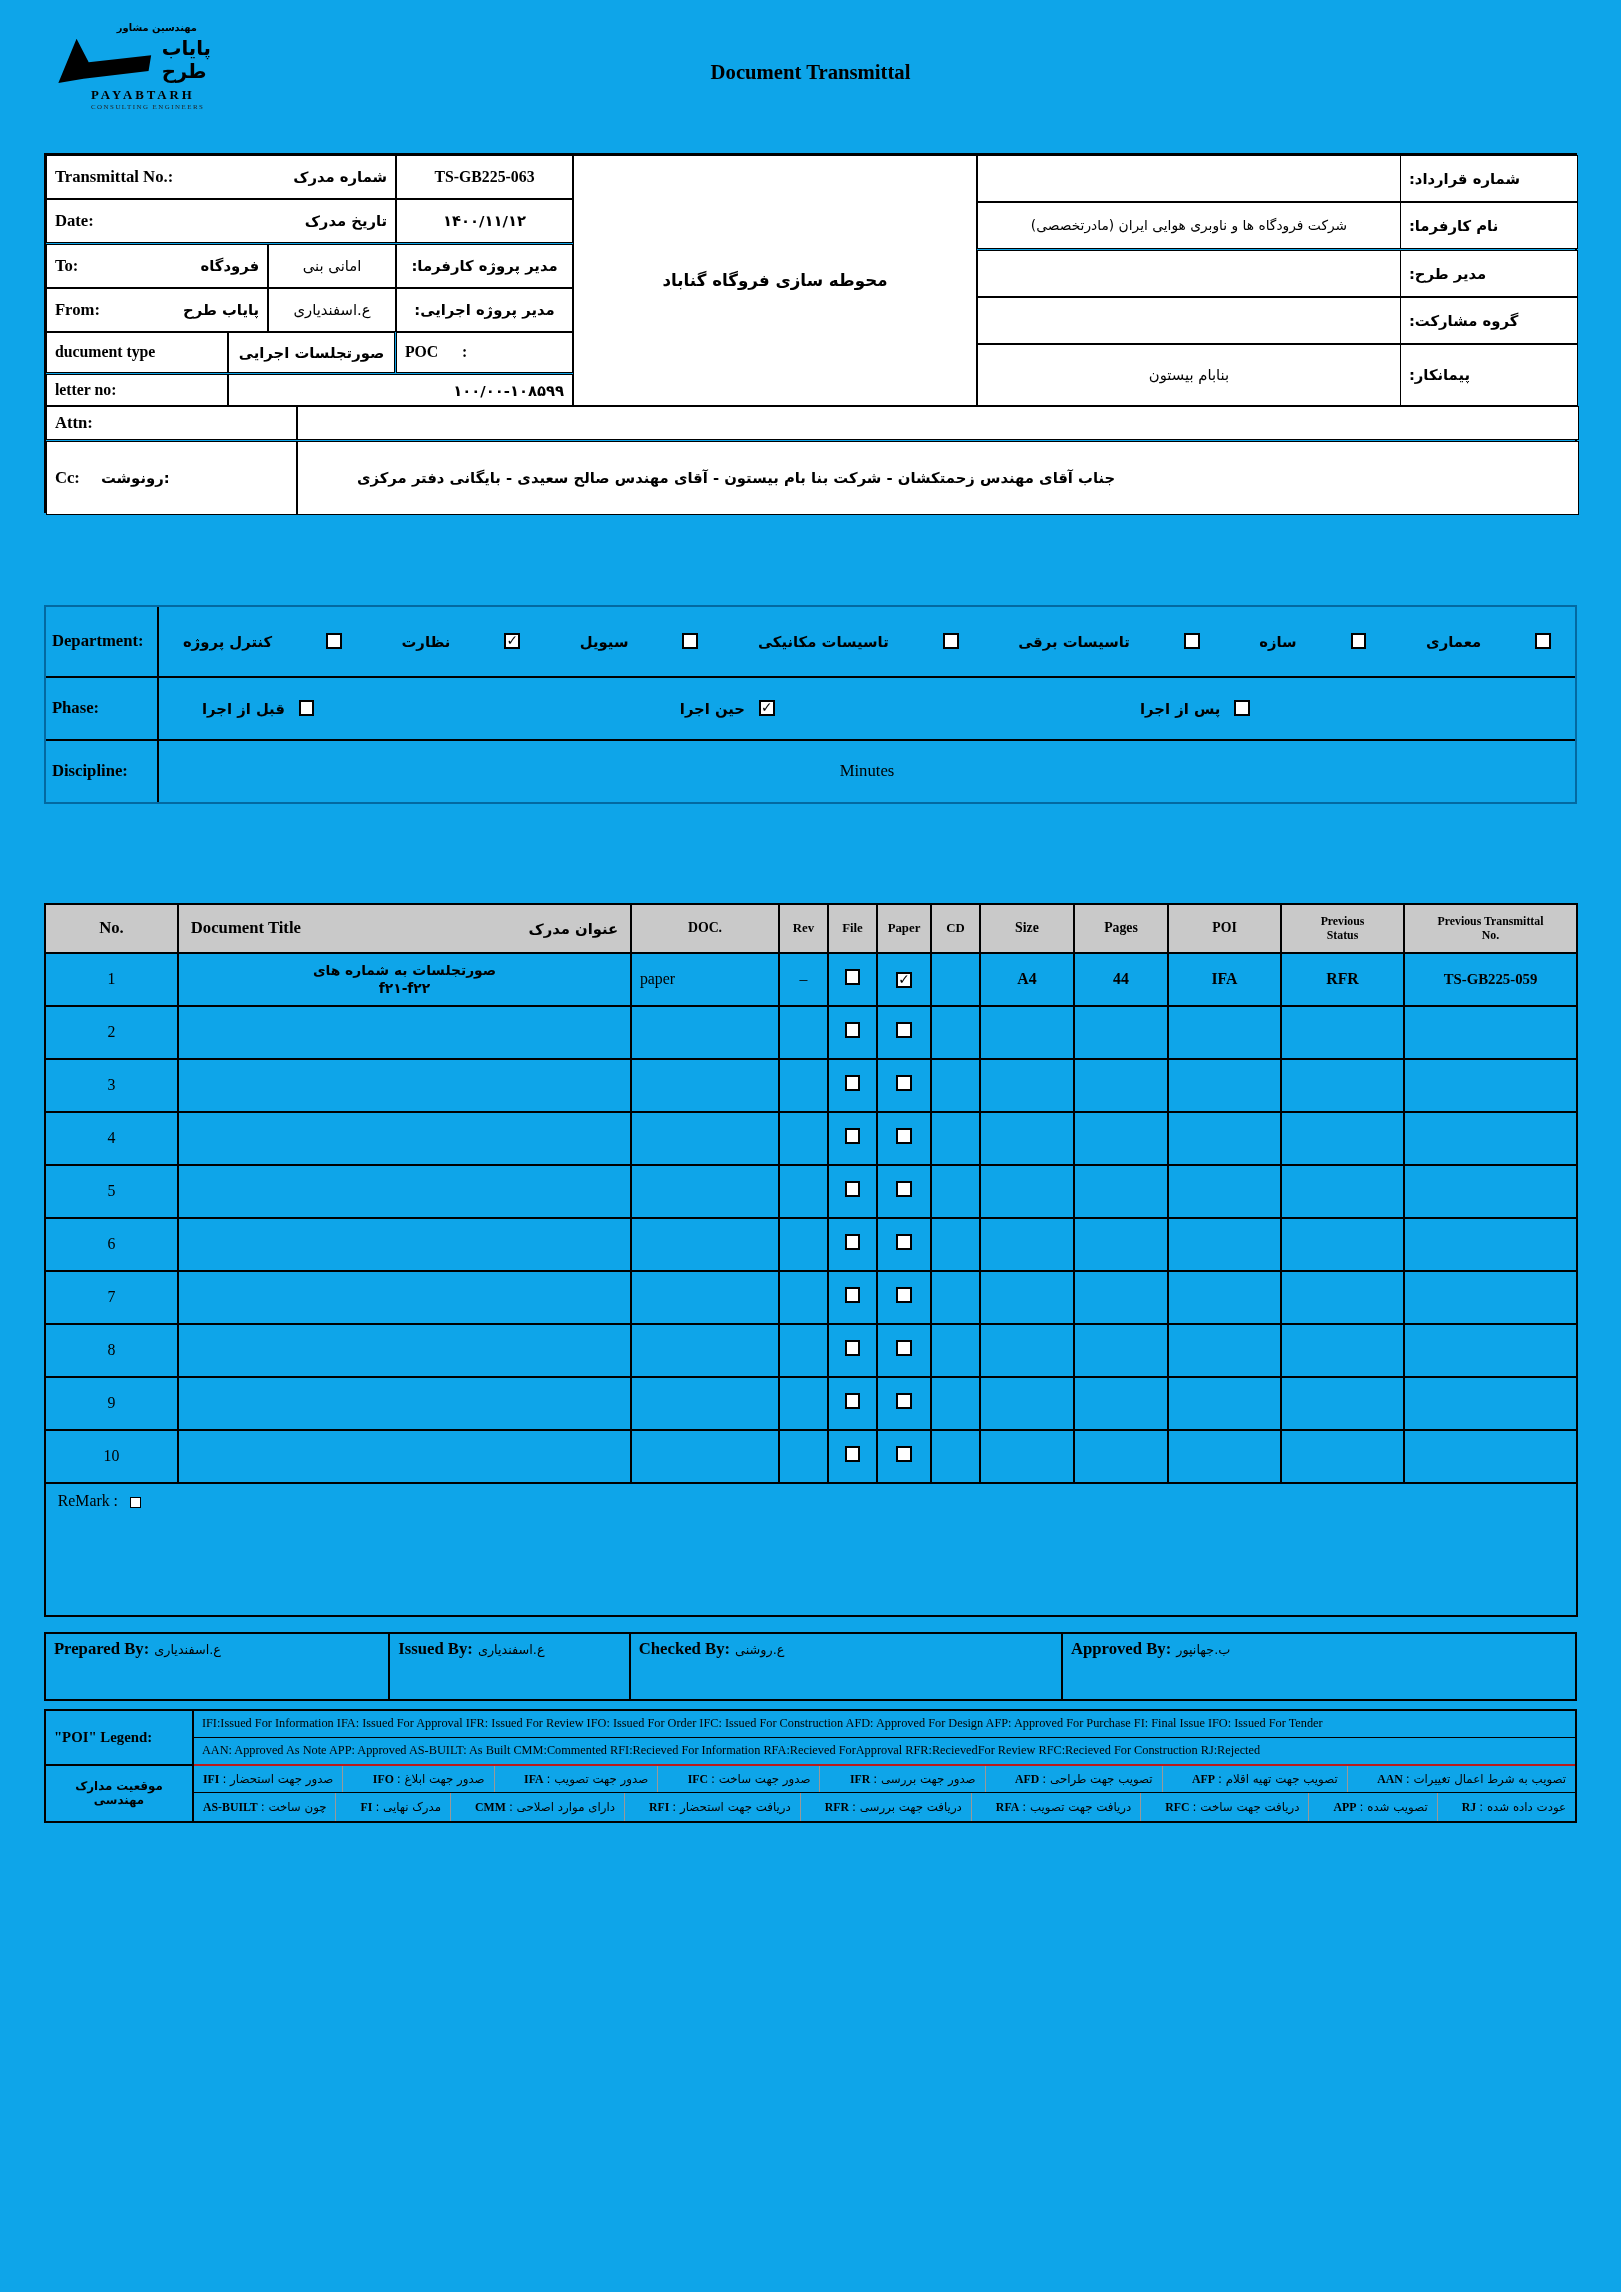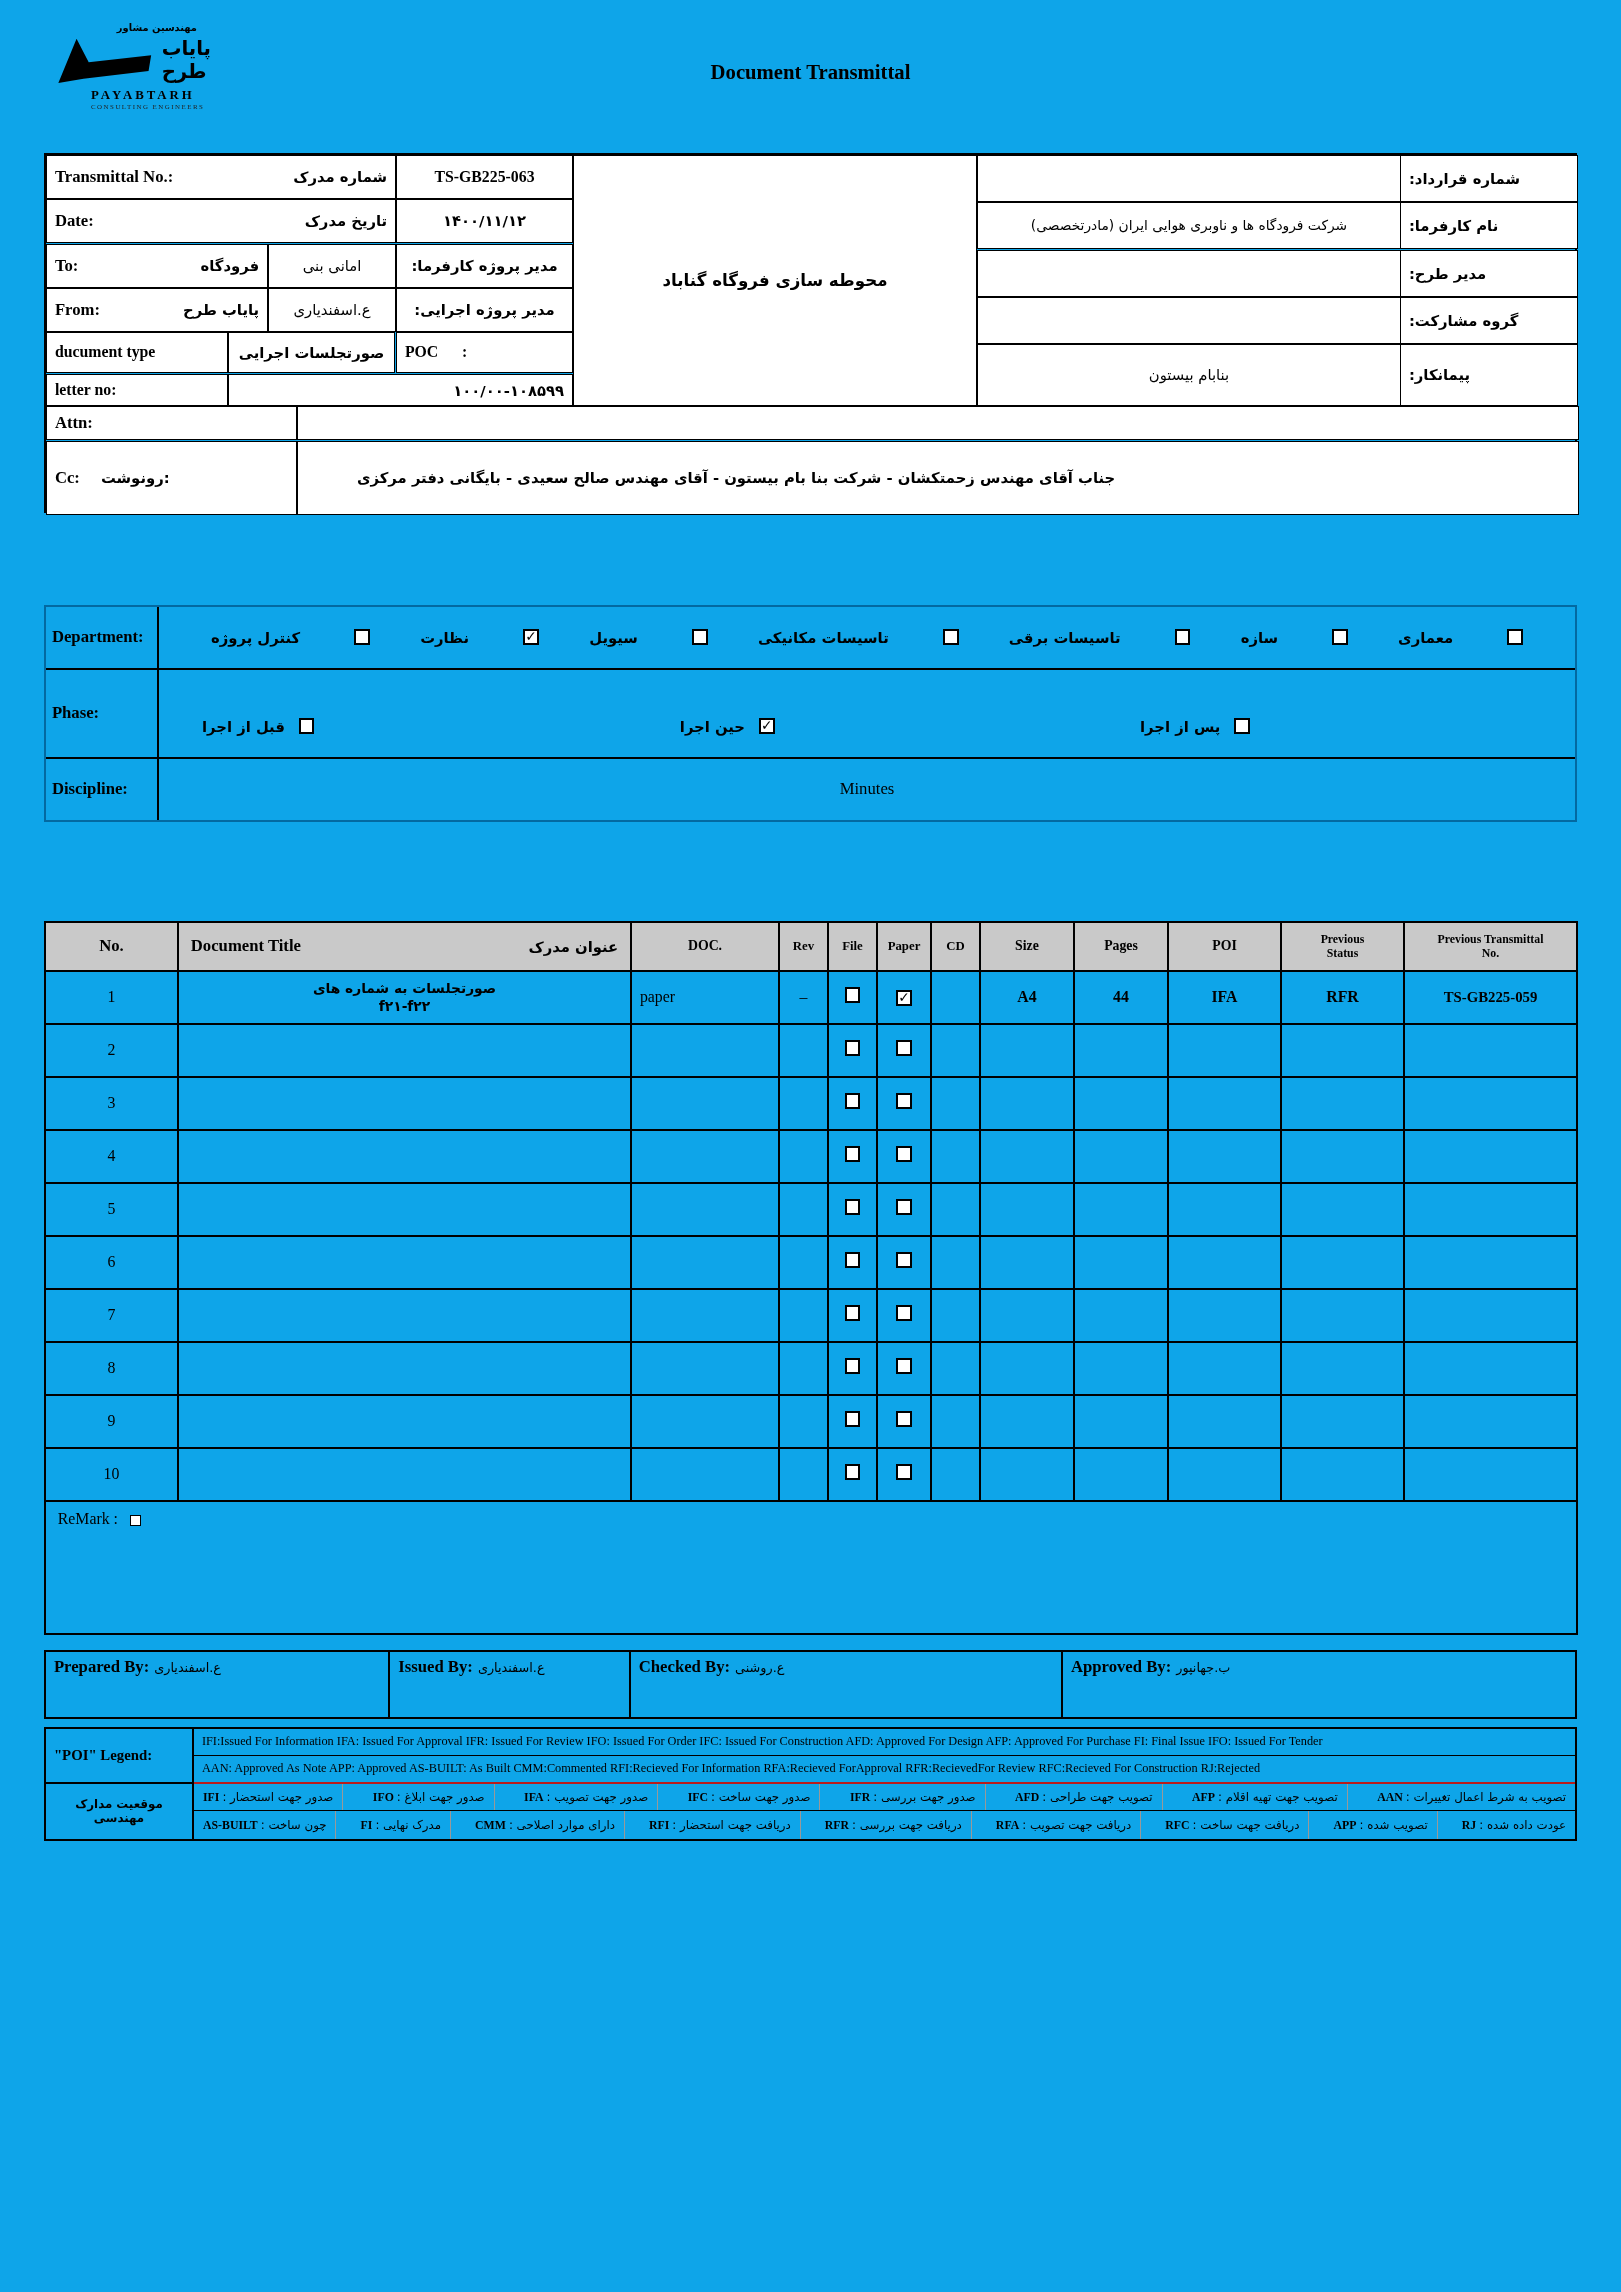--- a/index.html
+++ b/index.html
@@ -34,22 +34,22 @@
   .ltr { direction:ltr; }
   .rtl { direction:rtl; }
 
   
   .cls { border:2px solid #0369a1; margin-top:92px; }
   .cls-row { display:flex; border-top:2px solid #000; }
   .cls-row:first-child { border-top:none; }
   .cls-label { width:113px; flex:none; border-right:2px solid #000; display:flex;
                align-items:center; padding-left:5.9px; font-weight:bold; font-size:16.7px; }
   .cls-items { flex:1; display:flex; align-items:center; }
-  .dept { height:61px; justify-content:space-between; padding:0 52px; }
-  .phase { height:61px; justify-content:space-between; padding-left:43px; padding-right:325px;margin-top:26px; }
+  .dept { height:69px; justify-content:space-between; padding:0 24px; }
+  .phase { height:61px; justify-content:space-between; padding-left:43px; padding-right:325px; }
   .disc { height:61px; justify-content:center; font-size:16.7px; }
   .item { display:flex; align-items:center; }
   .dept .item { gap:54px; }
   .phase .item { gap:13.8px; }
   .olabel { font-family:"DejaVu Sans",sans-serif; font-weight:bold; font-size:14.8px; }
 
   
   .cb { width:15.8px; height:15.8px; border:2px solid #000; display:inline-flex; flex:none;
         align-items:center; justify-content:center; background:#fff; }
   .cb.checked::after { content:"✓"; font-size:13.8px; font-weight:bold; line-height:1;

